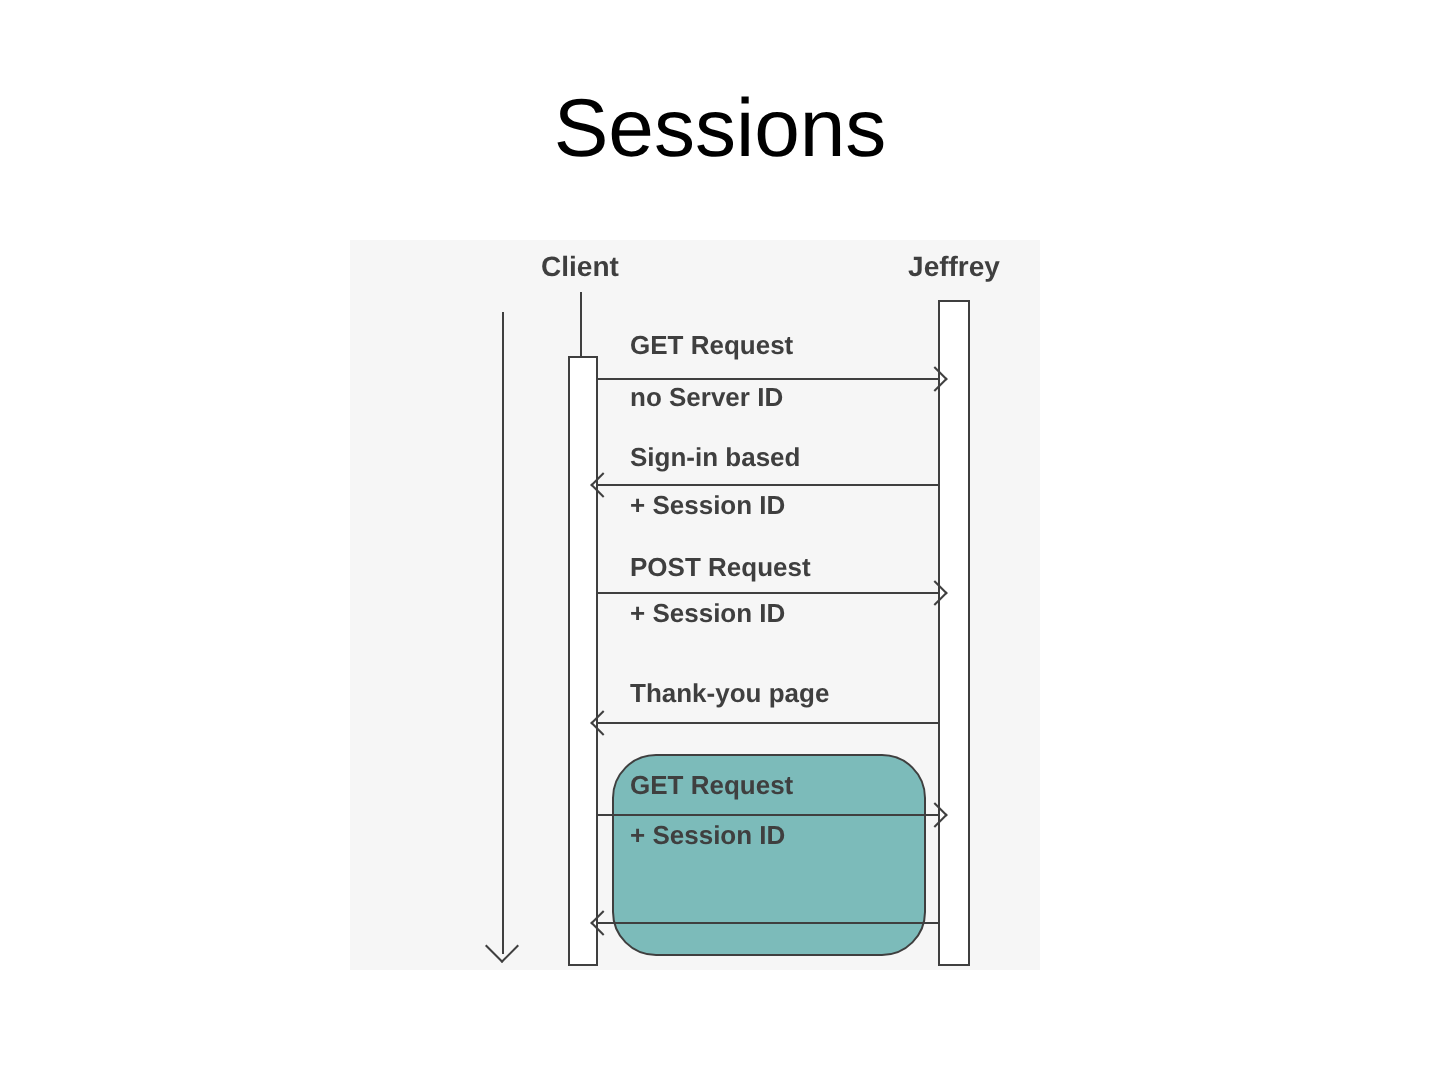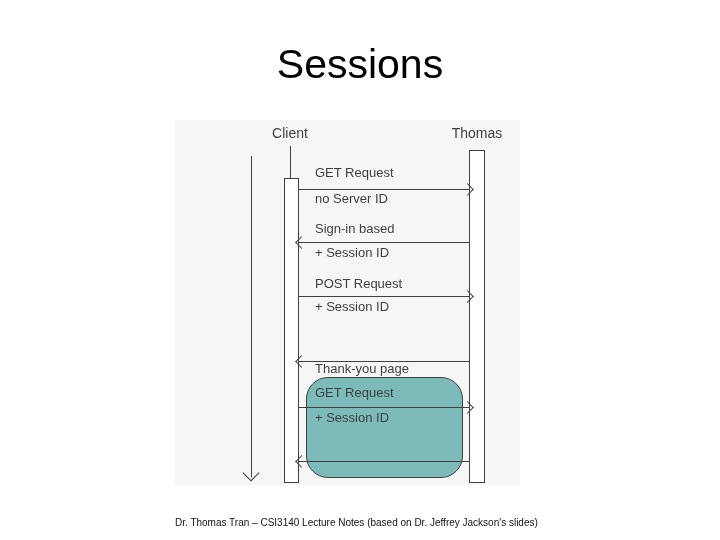--- a/index.html
+++ b/index.html
@@ -8,21 +8,21 @@
 
   .slide { position:relative; width:576px; height:540px; background:#ffffff; overflow:hidden;padding-left:30px; }
 
   .title {
     position:absolute; top:41px; left:0; width:720px;
     text-align:center; font-size:41px; font-weight:400; color:#000000;
   }
 
   .diagram {
     position:absolute; left:175px; top:120px; width:345px; height:365px;
-    background:#f6f6f6; color:#3f3f3f;
+    background:#f6f6f6; color:#3f3f3f;font-weight:bold;
   }
 
   .actor-label { position:absolute; top:5px; width:60px; text-align:center; font-size:14px; }
   .actor-client { left:85px; }
   .actor-server { left:272px; }
 
   .advancing-time { position:absolute; left:1px; top:52px; font-size:14px; line-height:24px; }
 
   .vline { position:absolute; width:0; border-left:1px solid #3f3f3f; }
   .time-line   { left:76px;  top:36px; height:321px; }
@@ -58,40 +58,40 @@
   .chev-down {
     width:12px; height:12px; left:-7px; bottom:-2px;
     border-bottom:1px solid #3f3f3f; border-right:1px solid #3f3f3f;
     transform:rotate(45deg);
   }
 
   
   .m1-t1 { top:45px; }  .m1-a { top:69px; }  .m1-t2 { top:71px; }
   .m2-t1 { top:101px; } .m2-a { top:122px; } .m2-t2 { top:125px; }
   .m3-t1 { top:156px; } .m3-a { top:176px; } .m3-t2 { top:179px; }
-  .m4-t1 { top:219px;margin-top:22px; } .m4-a { top:241px; }
+  .m4-t1 { top:219px; } .m4-a { top:241px; }
   .m5-t1 { top:265px; } .m5-a { top:287px; } .m5-t2 { top:290px; }
   .m6-t1 { top:320px; } .m6-a { top:341px; }
 
   .footer {
     position:absolute; left:175px; top:517px;
     font-size:10px; color:#111111; white-space:nowrap;
   }
 </style>
 </head>
 <body>
 
 <div class="slide">
 
   <h1 class="title">Sessions</h1>
 
   <div class="diagram" style="background-color: rgb(246, 246, 246);">
 
     <div class="actor-label actor-client">Client</div>
-    <div class="actor-label actor-server">Thomas</div>
+    <div class="actor-label actor-server">Jeffrey</div>
 
     <div class="advancing-time">
     </div>
 
     <div class="vline time-line">
       <span class="chev chev-down"></span>
     </div>
 
     <div class="vline client-stub"></div>
     <div class="activation client-box"></div>
@@ -127,15 +127,14 @@
       <span class="chev chev-right"></span>
     </div>
     <div class="msg m5-t2">+ Session ID</div>
 
     <div class="arrow m6-a">
       <span class="chev chev-left"></span>
     </div>
 
   </div>
 
-  <div class="footer">Dr. Thomas Tran – CSI3140 Lecture Notes (based on Dr. Jeffrey Jackson's slides)</div>
 
 </div>
 
 </body></html>

